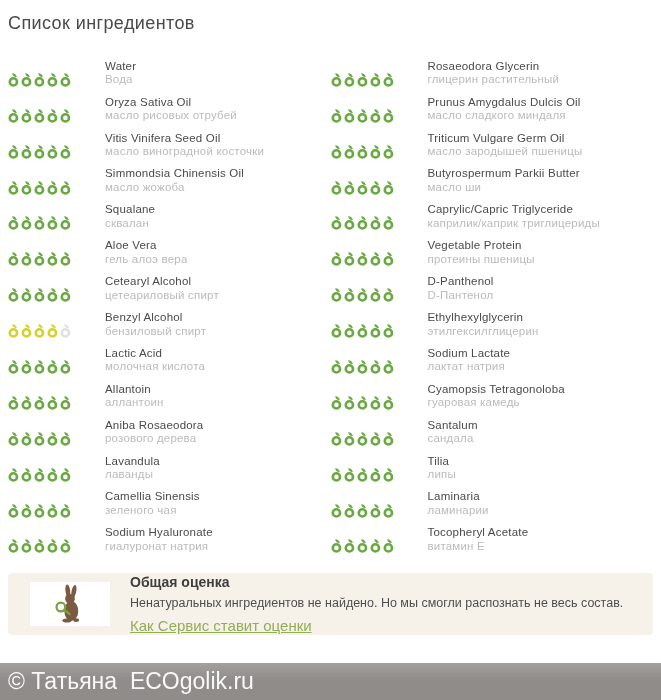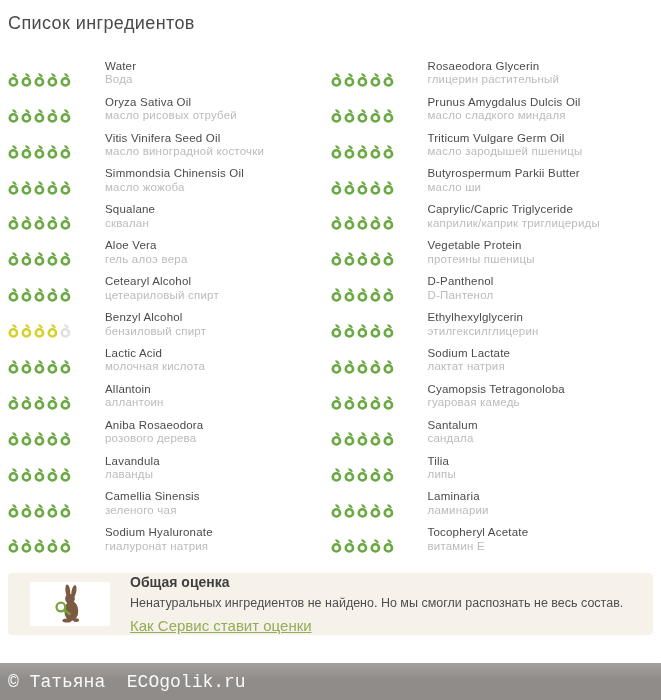--- a/index.html
+++ b/index.html
@@ -35,22 +35,22 @@
   .summary-text{margin-left:20px;}
   .summary-title{font-size:14px;font-weight:700;color:#3e3e3e;margin-bottom:6px;}
   .summary-desc{font-size:12.5px;color:#4e4e4e;margin-bottom:7px;}
   .summary-link{font-size:15px;color:#93ac57;text-decoration:underline;cursor:pointer;}
   .footer{
     position:absolute;left:0;top:663px;width:661px;height:37px;
     background:linear-gradient(#a3a09e,#8f8c8a 45%);
     display:flex;align-items:center;padding-left:8px;box-sizing:border-box;
   }
   .footer-credit{
-    font-family:Liberation Mono, monospace;
-    font-size:18px;color:#ffffff;opacity:.95;white-space:pre;text-align:right;
+    font-family:Liberation Sans, sans-serif;
+    font-size:23px;color:#ffffff;opacity:.95;white-space:pre;text-align:right;
   }
 </style>
 </head>
 <body>
 
 <div class="page">
 
   <h1 class="title">Список ингредиентов</h1>
 
   <div class="grid">

